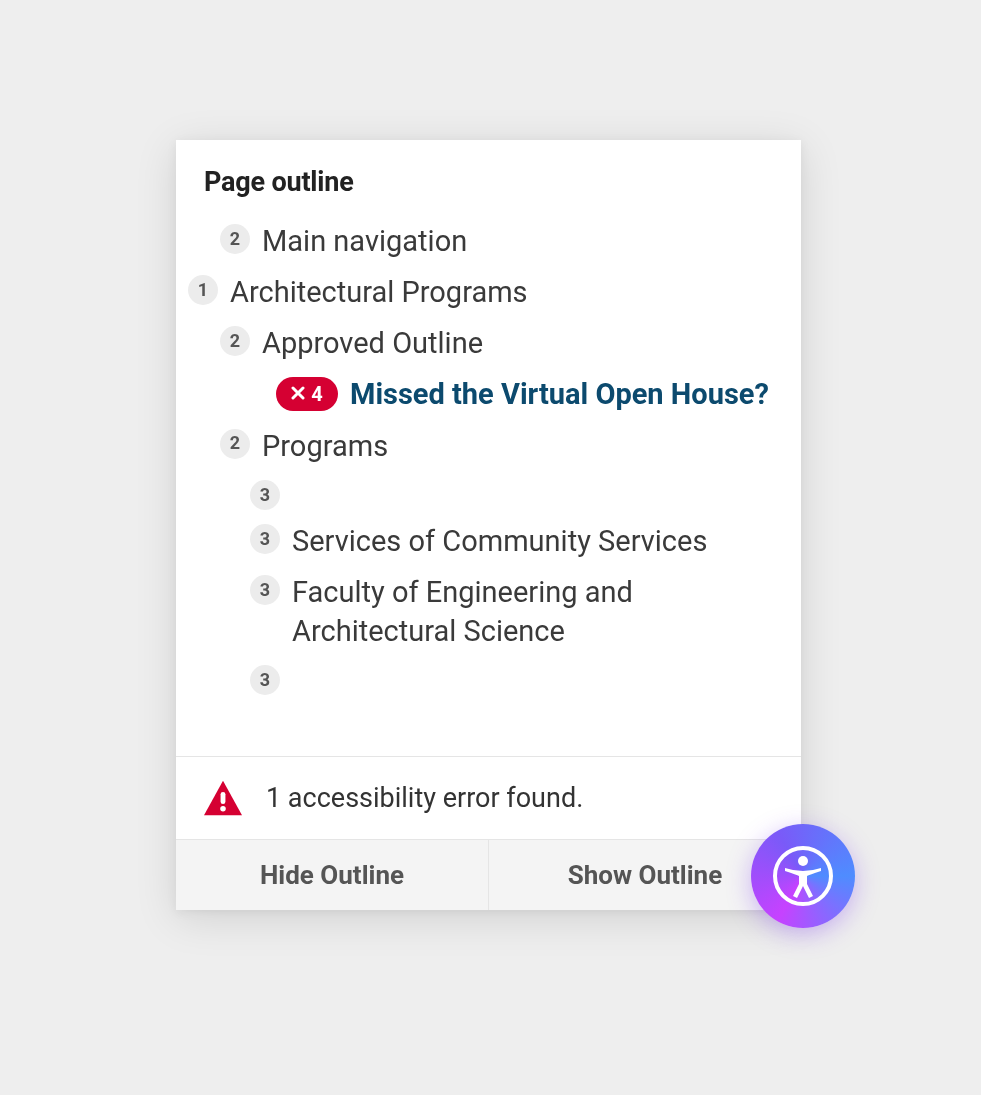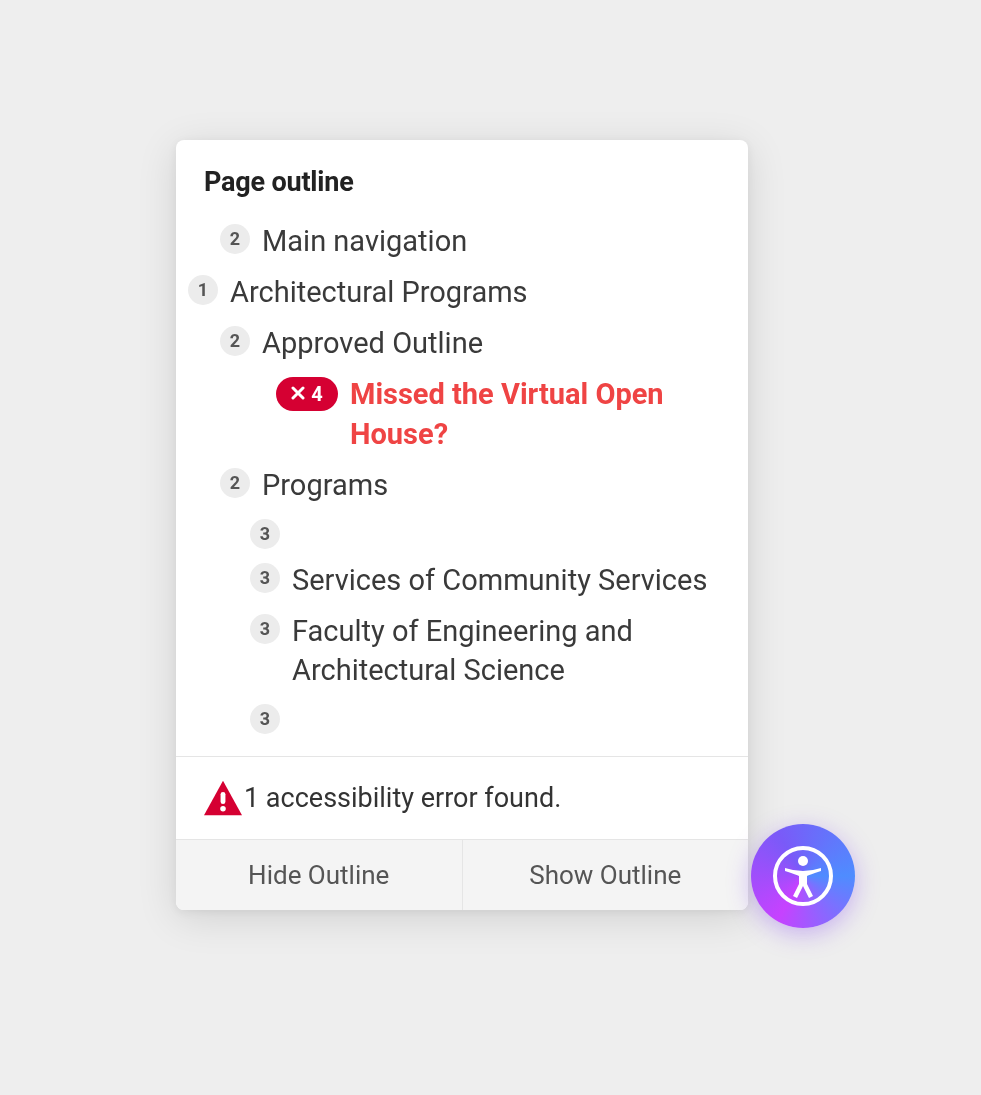--- a/index.html
+++ b/index.html
@@ -12,24 +12,24 @@
       height: 1095px;
       background: #eeeeee;
       font-family: -apple-system, BlinkMacSystemFont, "Segoe UI", Roboto, Helvetica, Arial, sans-serif;
       position: relative;
       overflow: hidden;
     }
     .panel {
       position: absolute;
       left: 176px;
       top: 140px;
-      width: 572px;
+      width: 625px;
       height: 770px;
       background: #ffffff;
-      border-radius: 8px;
+      border-radius: 0;
       box-shadow: 0 8px 40px rgba(0,0,0,0.12), 0 2px 10px rgba(0,0,0,0.06);
       display: flex;
       flex-direction: column;
       overflow: hidden;
     }
     .panel-title {
       font-size: 27px;
       font-weight: 700;
       color: #222;
       padding: 26px 28px 18px 28px;
@@ -89,28 +89,29 @@
     .level-badge.error .x-icon {
       font-size: 18px;
       line-height: 1;
     }
     .outline-label {
       font-size: 29px;
       color: #3a3a3a;
       padding-top: 0;
     }
     .outline-label.error {
-      color: #ef4444;
+      color: #0c4a6e;
       font-weight: 700;
     }
     .status-bar {
       border-top: 1px solid #e5e5e5;
       padding: 22px 26px;
       display: flex;
       align-items: center;
+      gap: 22px;
     }
     .status-text {
       font-size: 27px;
       color: #333;
     }
     .alert-icon {
       width: 42px;
       height: 38px;
       flex-shrink: 0;
     }
@@ -121,21 +122,21 @@
     .footer-btn {
       flex: 1;
       background: #f4f4f4;
       border: none;
       border-right: 1px solid #e5e5e5;
       padding: 20px 10px;
       font-size: 26px;
       color: #555;
       font-family: inherit;
       cursor: pointer;
-      font-weight: 400;
+      font-weight: 700;
     }
     .footer-btn:last-child {
       border-right: none;
     }
     .fab {
       position: absolute;
       right: 126px;
       top: 824px;
       width: 104px;
       height: 104px;

